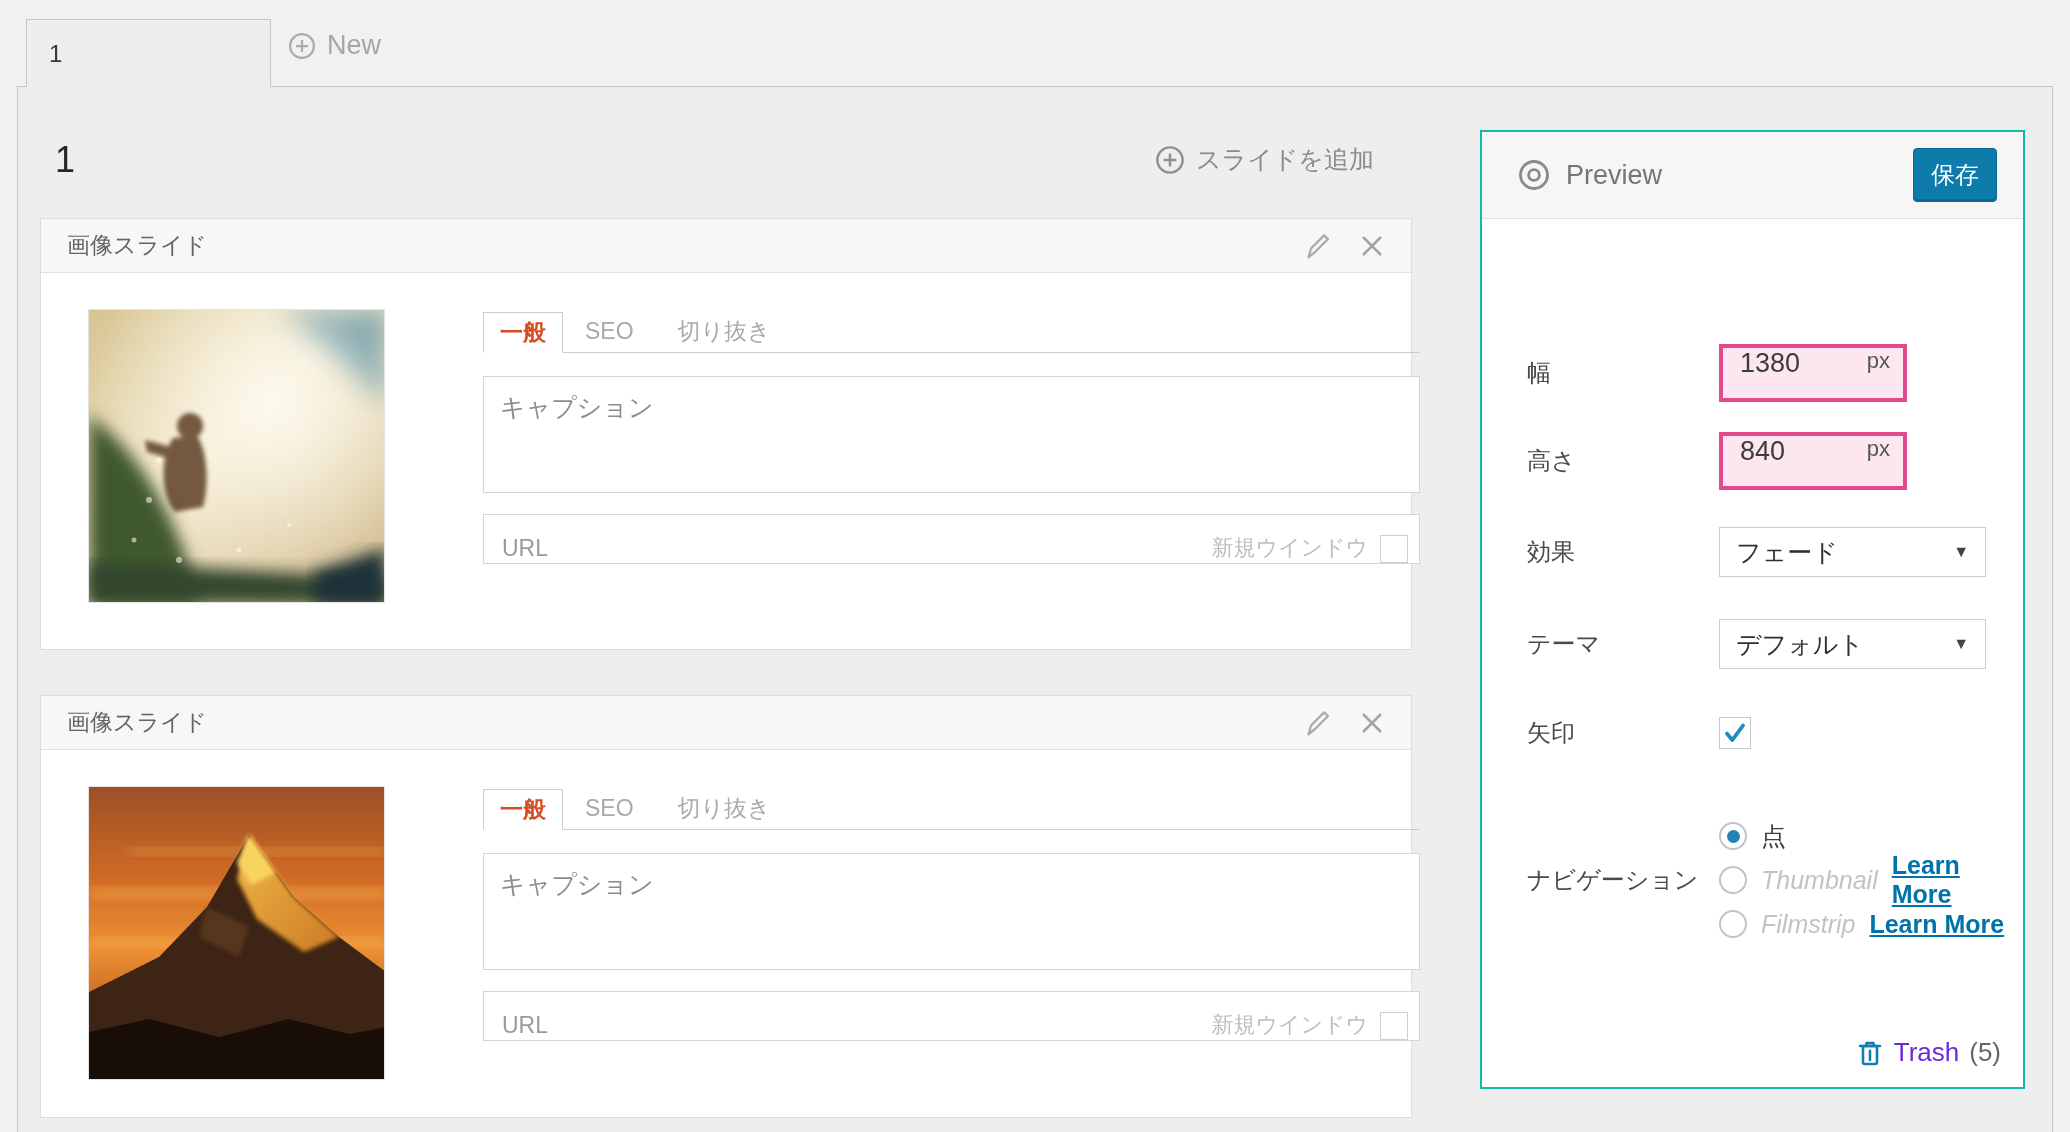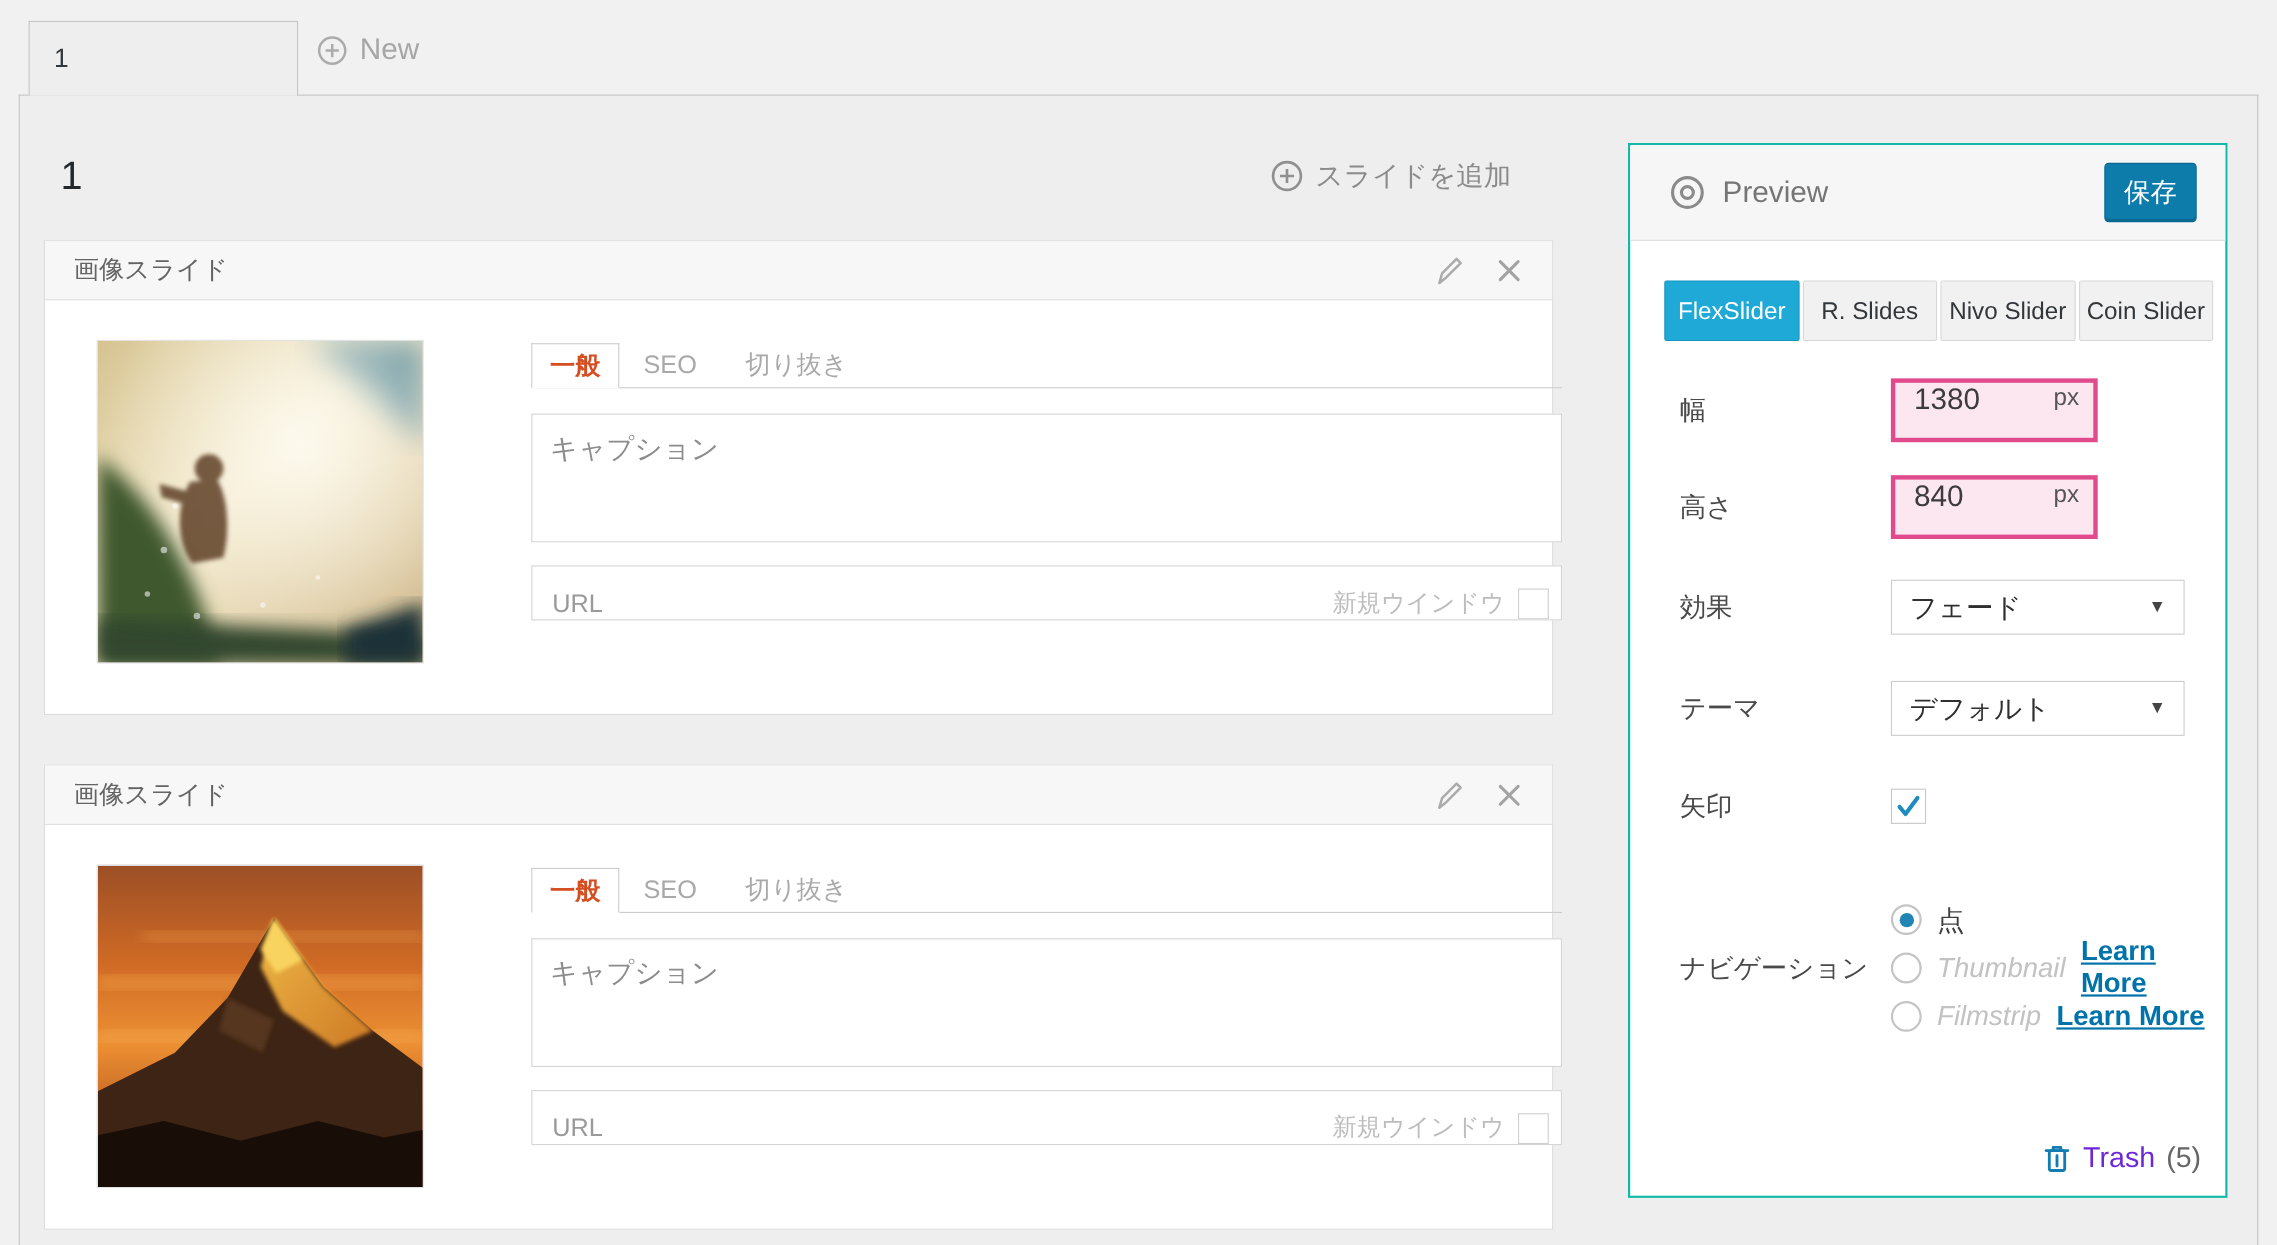--- a/index.html
+++ b/index.html
@@ -315,26 +315,20 @@
       <span class="icon">
         <svg width="36" height="36" viewBox="0 0 24 24" fill="none" stroke="#8a8a8a" stroke-width="1.9">
           <circle cx="12" cy="12" r="9"></circle>
             <circle cx="12" cy="12" r="3.6"></circle>
         </svg>
       </span>
       <span class="sb-header-label">Preview</span>
       <button class="save-button">保存</button>
     </div>
 
-    <div class="type-tabs">
-      <div class="type-tab active">FlexSlider</div>
-      <div class="type-tab">R. Slides</div>
-      <div class="type-tab">Nivo Slider</div>
-      <div class="type-tab">Coin Slider</div>
-    </div>
 
     <div class="sb-row row-width">
       <span class="sb-label">幅</span>
       <div class="px-field">
         <span class="px-value">1380</span>
         <span class="px-unit">px</span>
       </div>
     </div>
 
     <div class="sb-row row-height">

